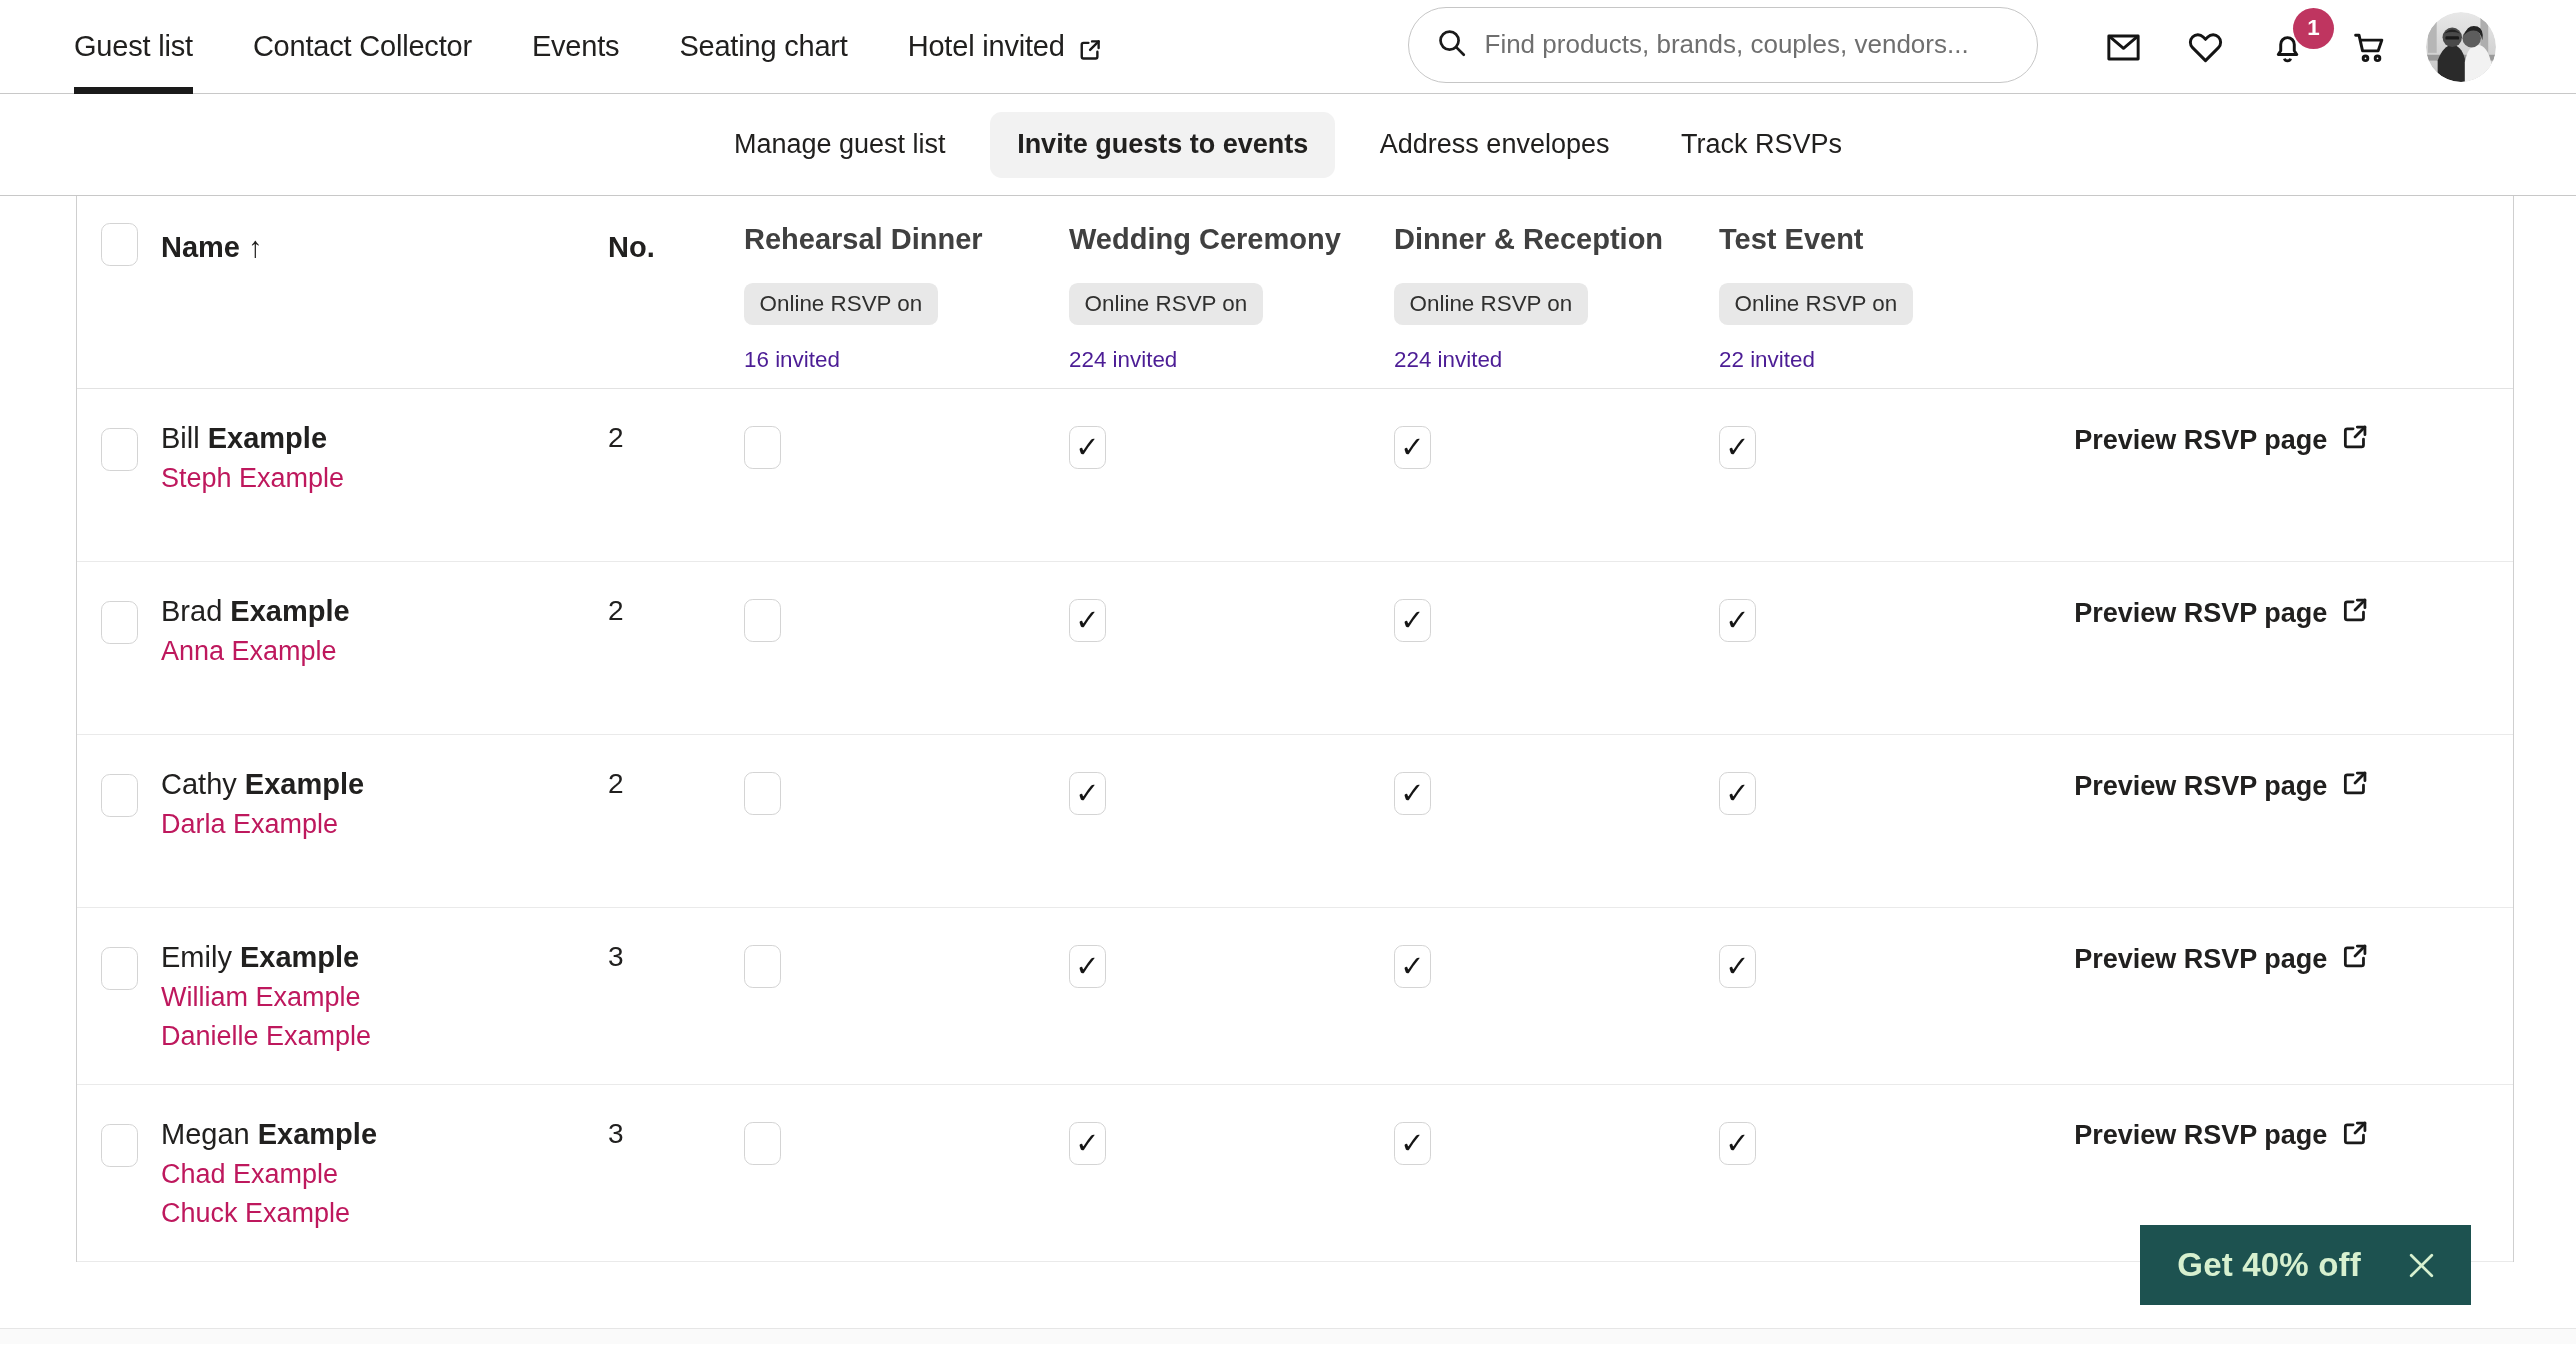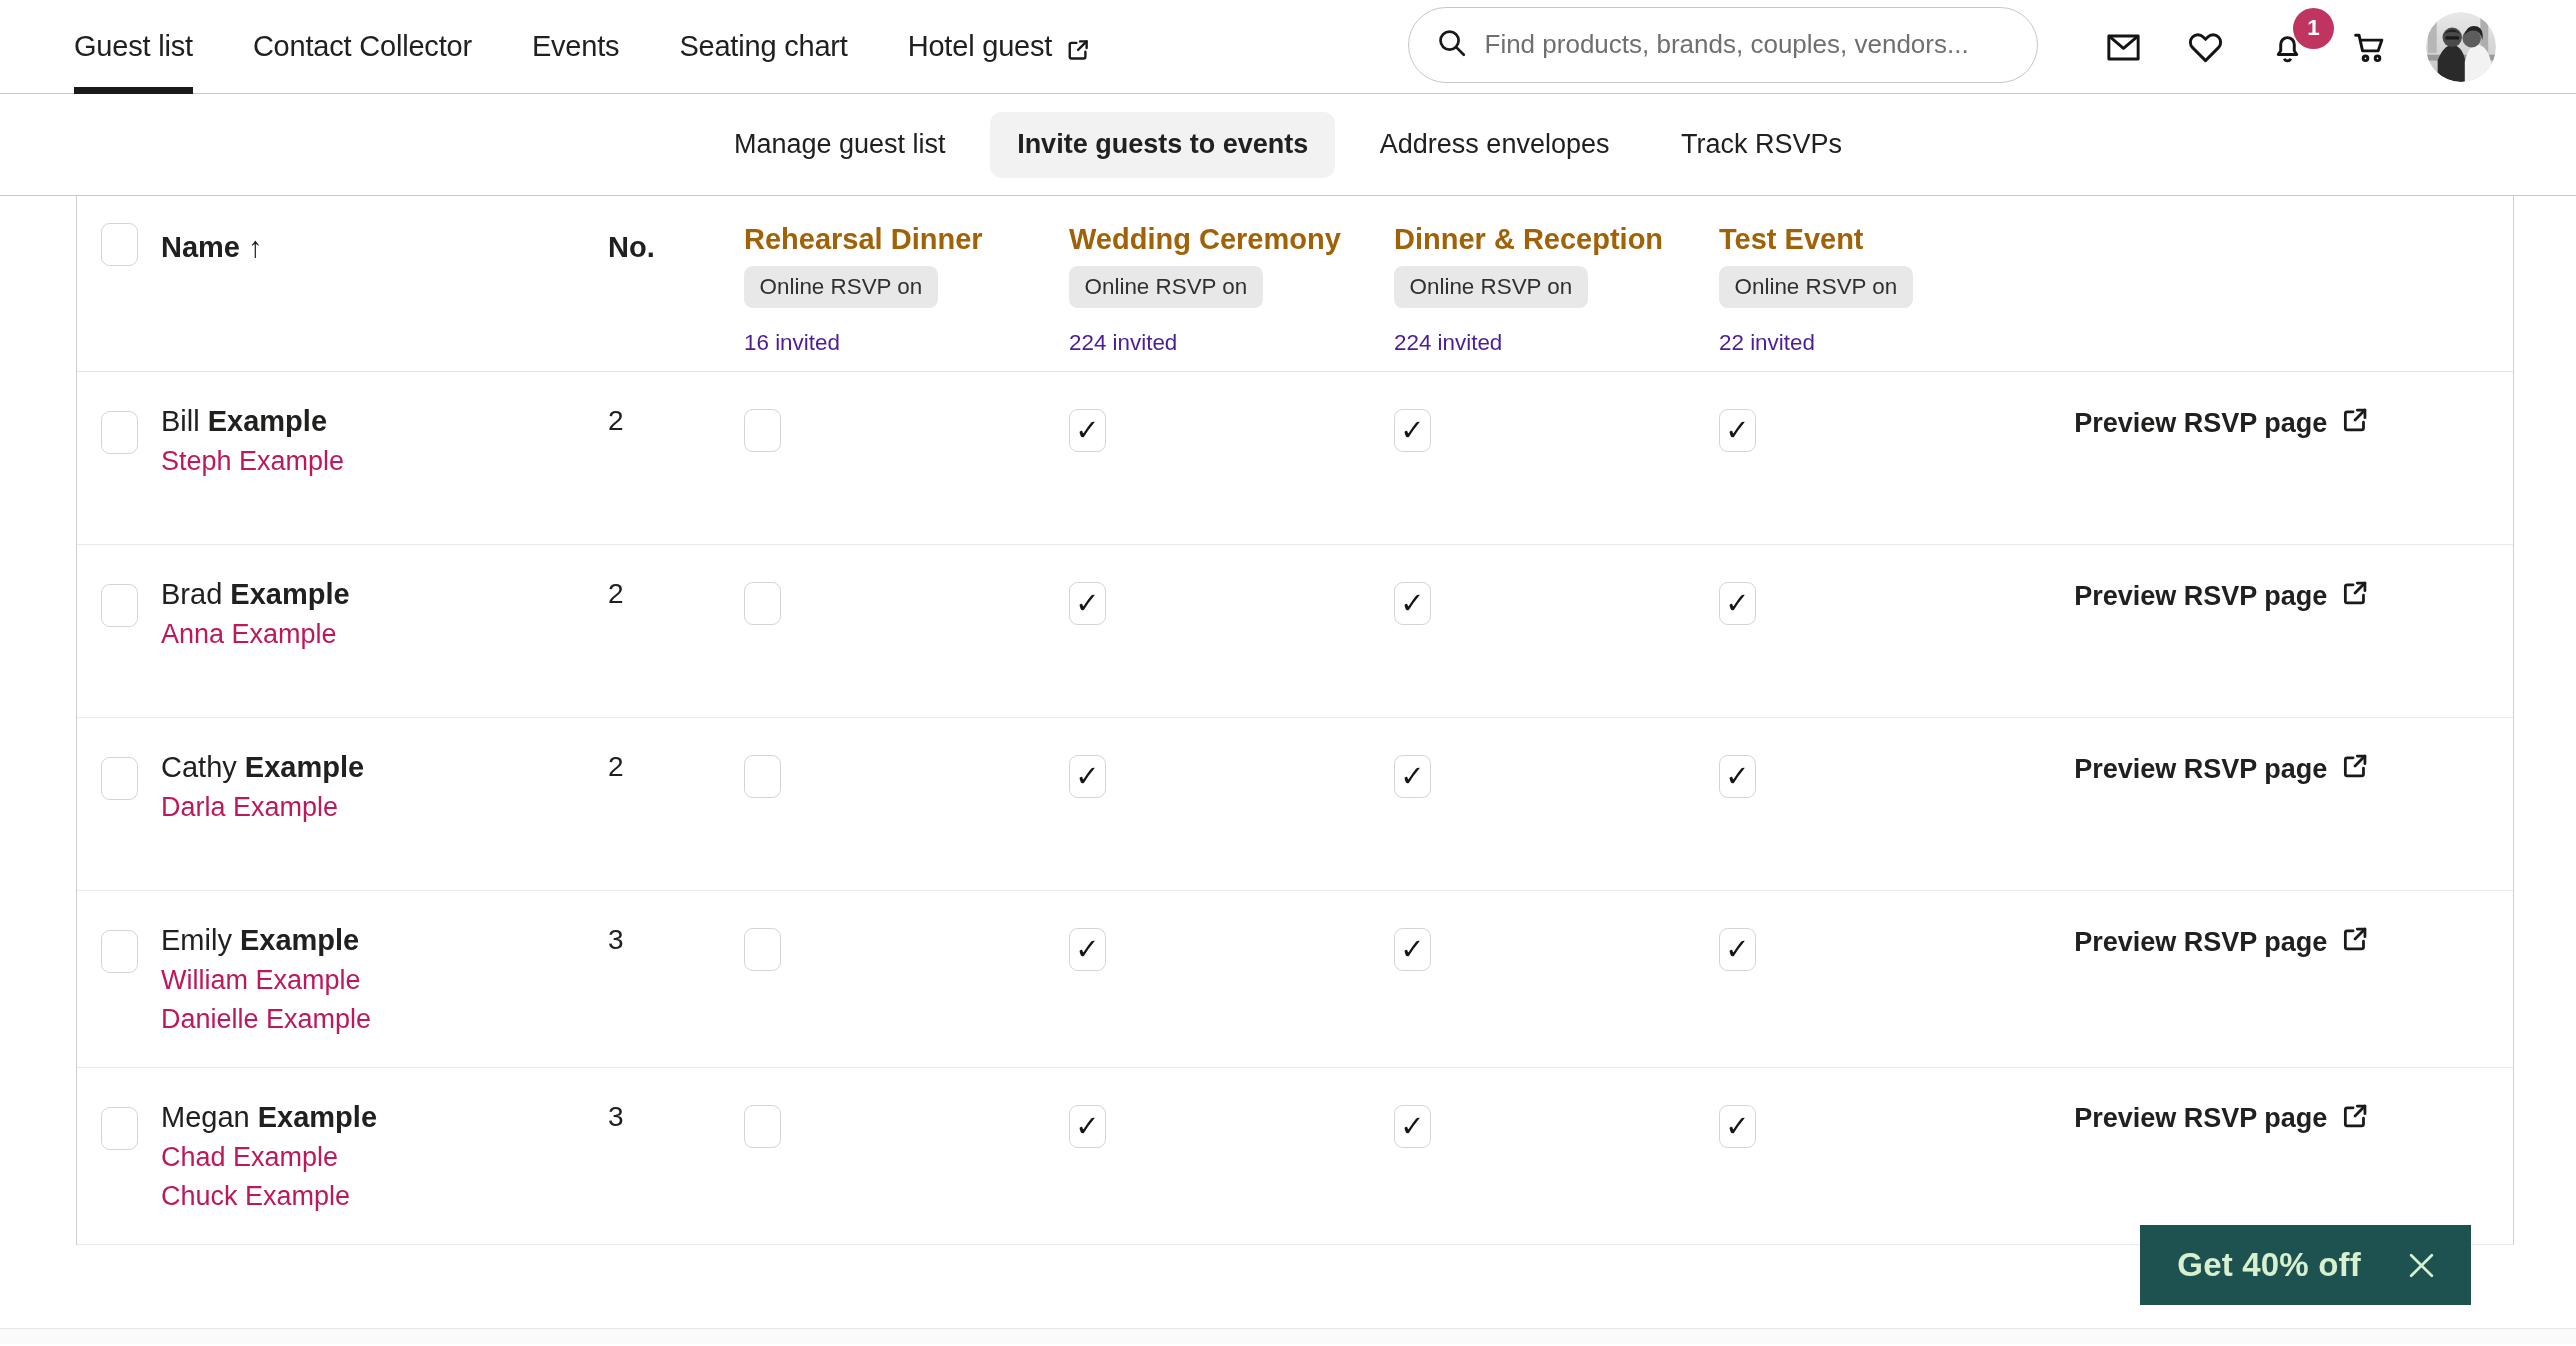--- a/index.html
+++ b/index.html
@@ -206,23 +206,23 @@
   }
   .th-no {
     font-size: 29px;
     font-weight: bold;
     color: #21201f;
     padding-top: 7.8px;
   }
   .ev-title {
     font-size: 29px;
     font-weight: bold;
-    color: #a16207;
-    white-space: nowrap;
-    margin-bottom: 10px;
+    color: #404040;
+    white-space: nowrap;
+    margin-bottom: 27px;
   }
   .rsvp-pill {
     display: inline-block;
     background: #e8e8e8;
     color: #30302f;
     font-size: 22.4px;
     border-radius: 8.8px;
     padding: 7.8px 15.6px;
     white-space: nowrap;
   }
@@ -308,21 +308,21 @@
       <div class="nav-item">
         <span>Contact Collector</span>
       </div>
       <div class="nav-item">
         <span>Events</span>
       </div>
       <div class="nav-item">
         <span>Seating chart</span>
       </div>
       <div class="nav-item">
-        <span>Hotel guest</span>
+        <span>Hotel invited</span>
         <span class="ext-ico"><svg width="25" height="25" viewBox="0 0 24 24" fill="none" stroke="#1a1a1a" stroke-width="2.3" stroke-linecap="round" stroke-linejoin="round">
             <path d="M13.5 4.2H19.8V10.5"></path>
             <path d="M19.8 4.2 11.6 12.4"></path>
             <path d="M18.6 14.2V19a1.6 1.6 0 0 1-1.6 1.6H5.2A1.6 1.6 0 0 1 3.6 19V7.2a1.6 1.6 0 0 1 1.6-1.6H10"></path>
           </svg></span>
       </div>
     </div>
 
   <div class="search-wrap">
     <span>

